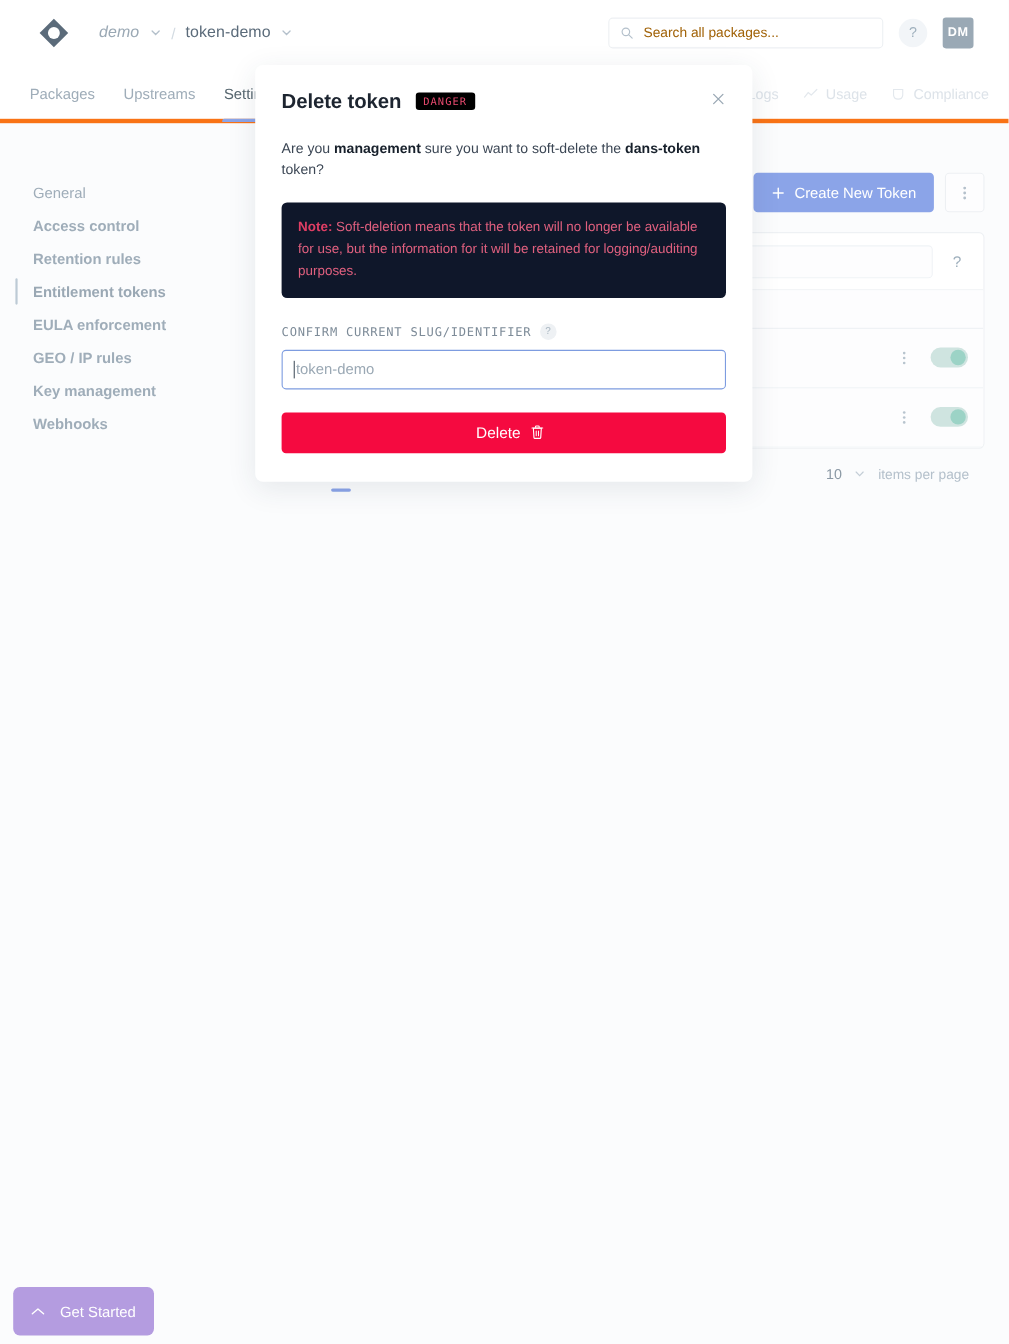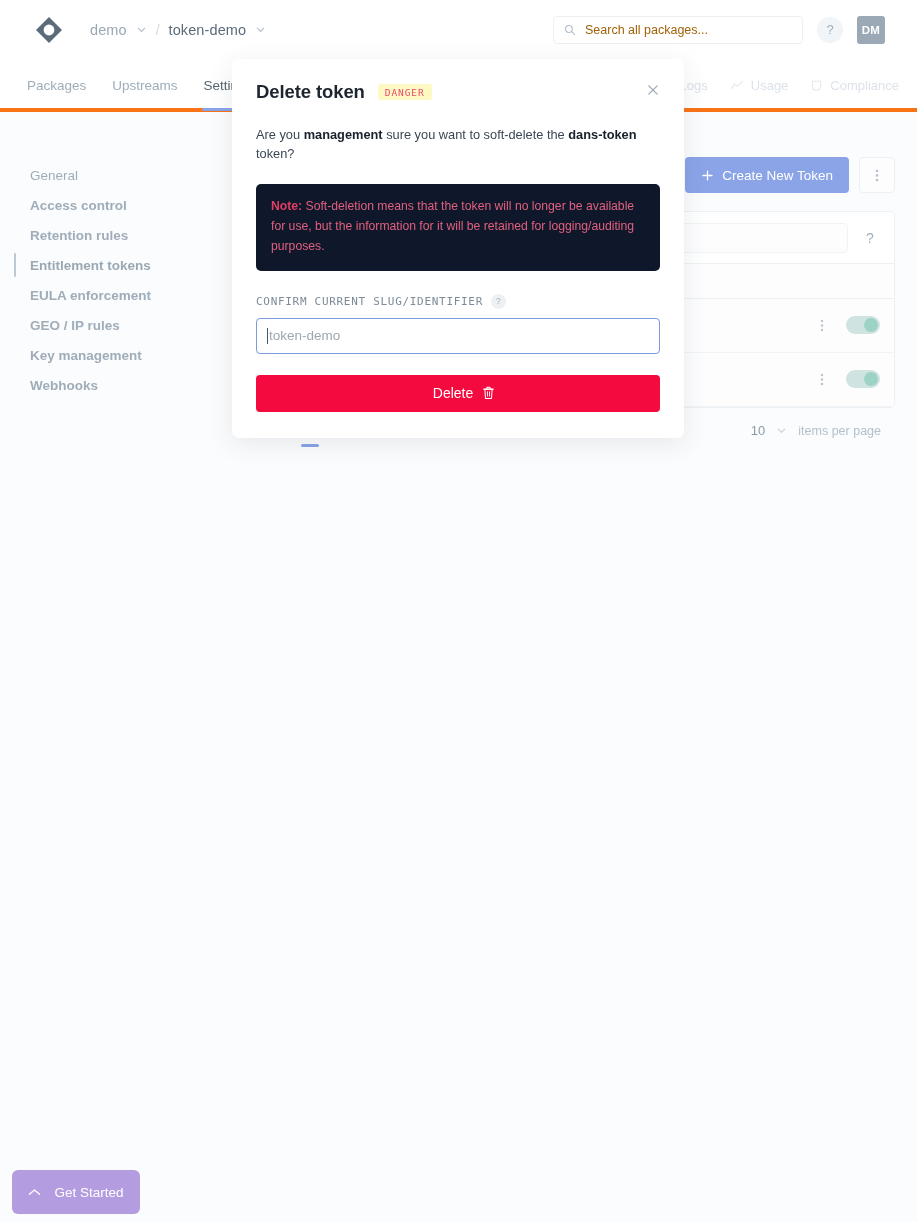--- a/index.html
+++ b/index.html
@@ -39,20 +39,21 @@
   .breadcrumb {
     display: flex;
     align-items: center;
     margin-left: 26px;
     gap: 0px;
   }
   .crumb-org {
     font-size: 14.5px;
     color: #9aa8b4;
     letter-spacing: .1px;
+    font-style: italic;
   }
   .crumb-repo {
     font-size: 14.5px;
     color: #5b6b7a;
     letter-spacing: .1px;
   }
   .crumb-sep {
     font-size: 14px;
     color: #d3dbe2;
     margin: 0 9px;
@@ -339,21 +340,21 @@
     gap: 13px;
     position: relative;
   }
   .modal-title {
     font-size: 18.5px;
     color: #1d2530;
     font-weight: bold;
     letter-spacing: -.1px;
   }
   .badge-danger {
-    background: #fef9c3;
+    background: #000000;
     color: #e84a6f;
     font-size: 9.5px;
     letter-spacing: .9px;
     padding: 3px 7px 2px 7px;
     border-radius: 3px;
     font-family: "DejaVu Sans Mono", monospace;
   }
   .modal-close {
     position: absolute;
     right: -4px; top: -2px;

